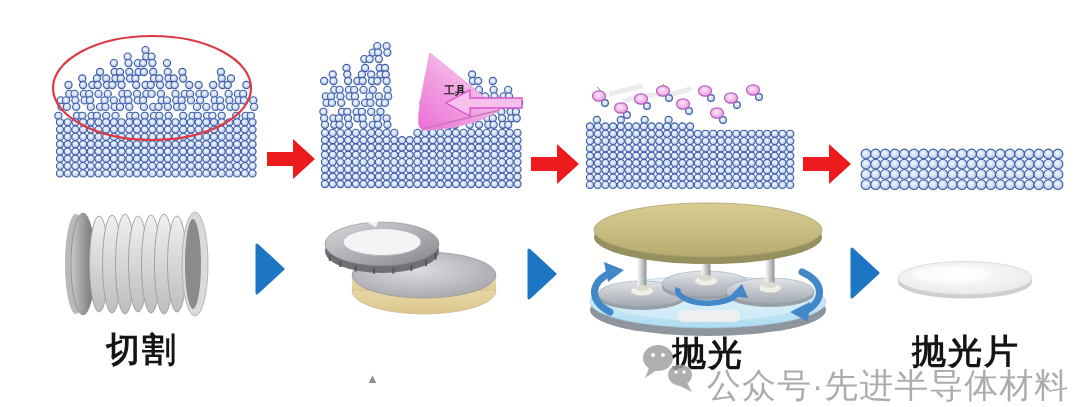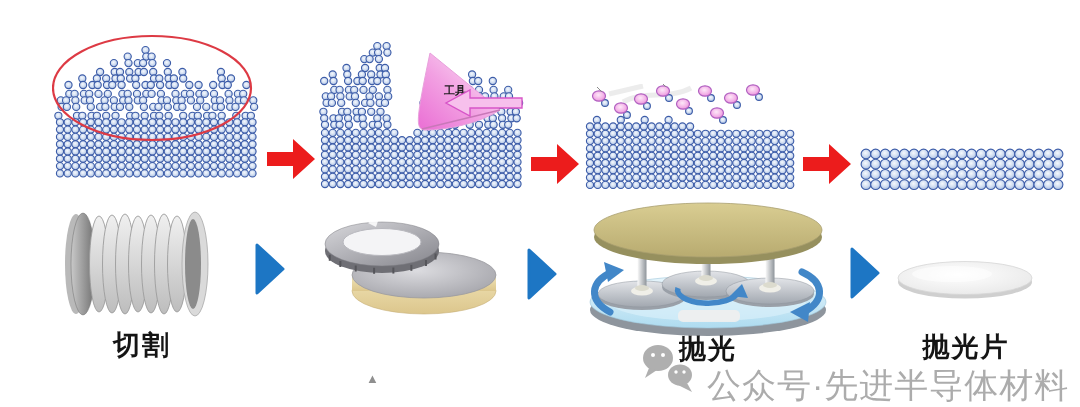--- a/index.html
+++ b/index.html
@@ -2,21 +2,21 @@
 <html><head>
 <meta charset="utf-8">
 <style>
   html,body{margin:0;padding:0;background:#ffffff;}
   body{width:1080px;height:407px;overflow:hidden;
        font-family:"Liberation Sans","DejaVu Sans",sans-serif;}
   #canvas{position:relative;width:1080px;height:318px;background:#fff;text-decoration:underline;}
   .abs{position:absolute;}
   .atom{stroke:#3c5ca8;stroke-width:1.1;fill:url(#atomG);}
   .stage-label{position:absolute;transform:translateX(-50%);
-       font-size:27px;font-weight:600;color:#141414;letter-spacing:2px;
+       font-size:34px;font-weight:600;color:#141414;letter-spacing:2px;
        white-space:nowrap;}
   .caption{position:absolute;left:366px;top:371px;display:flex;
        align-items:center;gap:16px;color:#9b9b9b;font-size:16px;
        letter-spacing:1.5px;white-space:nowrap;}
   .caption .tri{font-size:13px;color:#8f8f8f;}
   .watermark{position:absolute;left:640px;top:341px;display:flex;
        align-items:flex-start;gap:5px;opacity:.82;}
   .watermark .wm-text{font-size:34px;color:#9a9a9a;letter-spacing:1px;
        margin-top:22px;white-space:nowrap;}
 </style>

